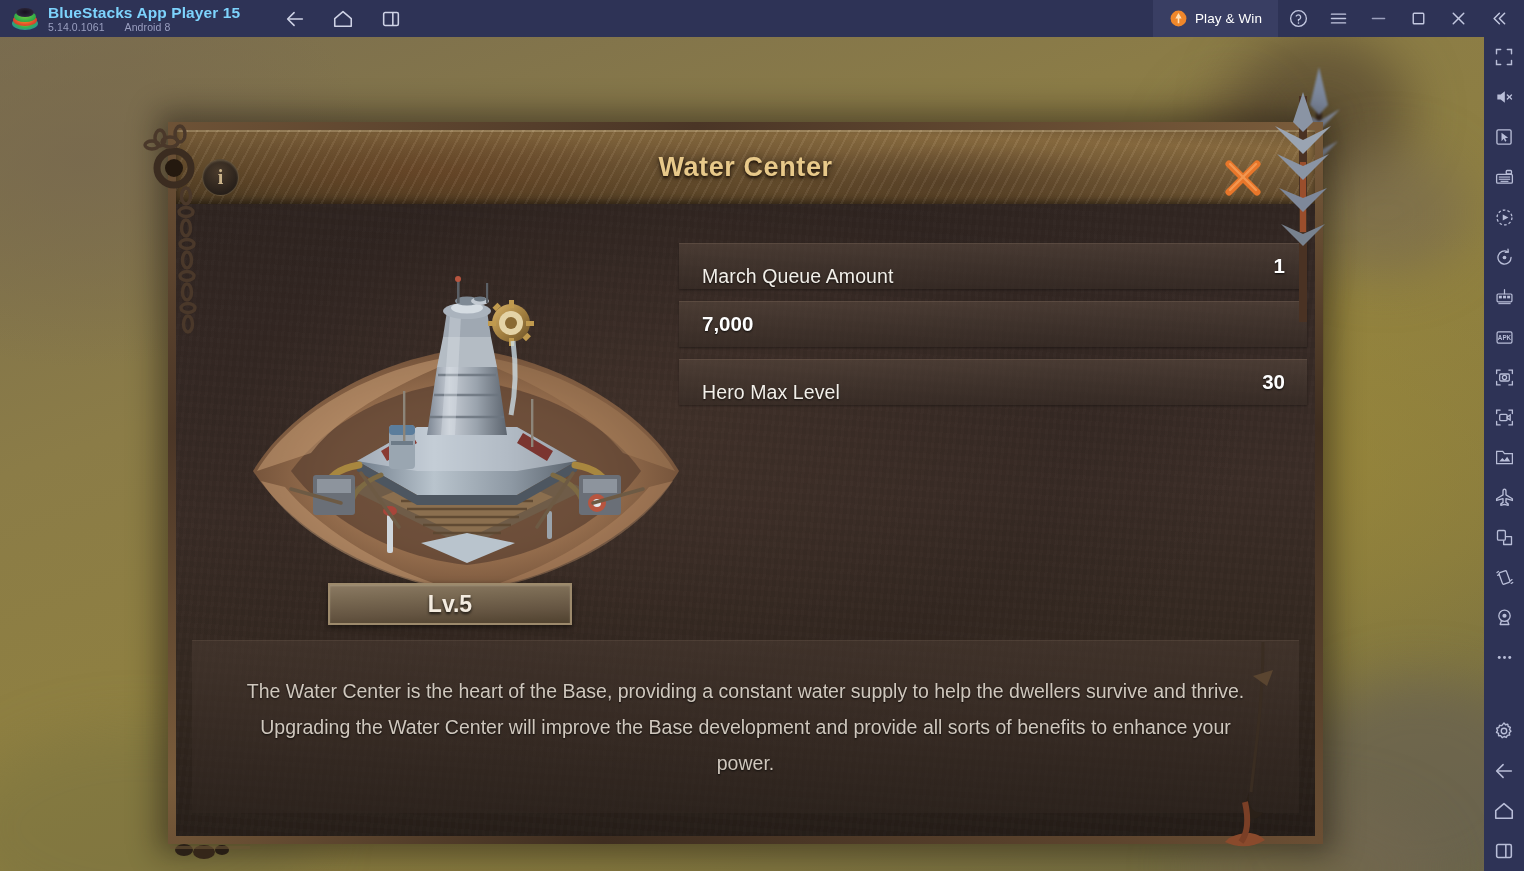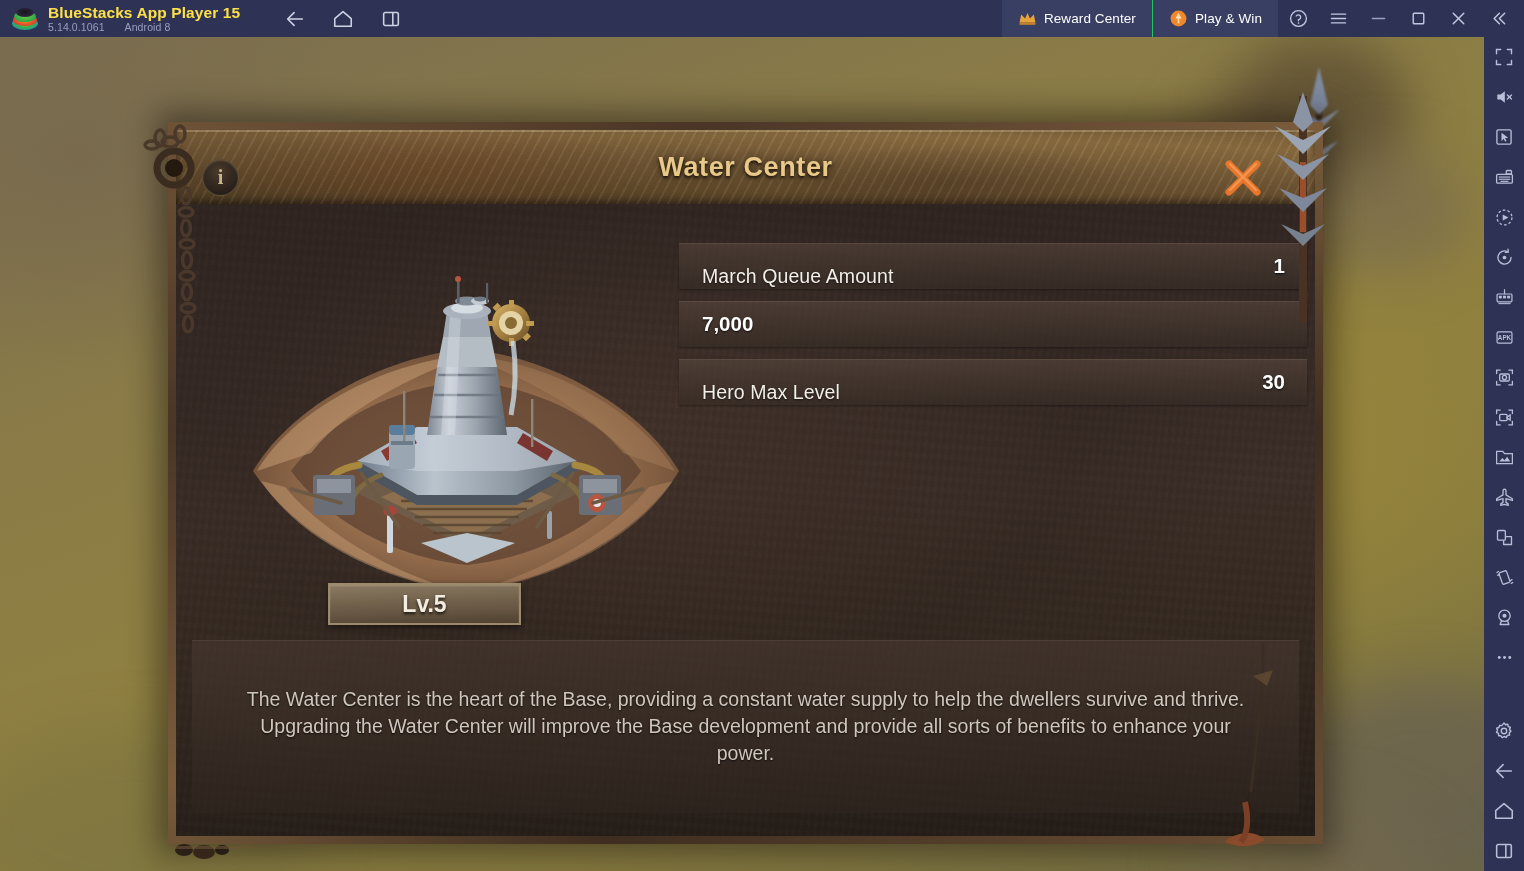--- a/index.html
+++ b/index.html
@@ -23,21 +23,21 @@
     width: 26px; height: 26px; margin-left: 12px; margin-right: 10px;
     position: relative; flex: 0 0 auto;
   }
   .bs-logo .disc { position: absolute; left: 0; border-radius: 50%; }
   .bs-logo .d1 { width: 26px; height: 13px; top: 11px; background: radial-gradient(ellipse at 50% 40%, #e8d31f 0%, #37b24d 45%, #1f7fd4 100%); }
   .bs-logo .d2 { width: 24px; height: 12px; top: 8px; left: 1px; background: radial-gradient(ellipse at 50% 40%, #f0b51e 0%, #e34b2c 60%, #b22f2f 100%); }
   .bs-logo .d3 { width: 22px; height: 11px; top: 5px; left: 2px; background: radial-gradient(ellipse at 50% 40%, #7ad13a 0%, #2ba84a 70%, #1a7d3a 100%); }
   .bs-logo .d4 { width: 18px; height: 9px; top: 2px; left: 4px; background: radial-gradient(ellipse at 50% 45%, #17121d 0%, #2a2438 60%, #4f3f6b 100%); }
 
   .bs-titletext { display: flex; flex-direction: column; justify-content: center; flex: 0 0 auto; }
-  .bs-title-main { color: #fde047; font-size: 15.5px; font-weight: bold; line-height: 17px; letter-spacing: .1px; }
+  .bs-title-main { color: #7dd3fc; font-size: 15.5px; font-weight: bold; line-height: 17px; letter-spacing: .1px; }
   .bs-title-sub { color: #9a9fc0; font-size: 10.5px; line-height: 13px; letter-spacing: .1px; }
   .bs-title-sub .ver { margin-right: 20px; }
 
   .tb-navgroup { display: flex; align-items: center; margin-left: 40px; gap: 18px; }
   .tb-ico { width: 30px; height: 30px; display: flex; align-items: center; justify-content: center; cursor: pointer; }
   .tb-ico svg { display: block; }
 
   .tb-spacer { flex: 1 1 auto; }
 
   .tb-pill {
@@ -152,21 +152,21 @@
   .corner-spike { position: absolute; right: -20px; top: -30px; width: 74px; height: 230px; z-index: 7; pointer-events:none; }
   .bl-deco { position:absolute; left: -6px; bottom: -18px; width: 120px; height: 40px; z-index: 7; pointer-events:none; }
   .br-deco { position:absolute; right: -10px; bottom: -28px; width: 110px; height: 230px; z-index: 7; pointer-events:none; }
 
   
   .building-wrap {
     position: absolute; left: 55px; top: 145px; width: 470px; height: 330px;
     z-index: 3;
   }
   .lv-badge {
-    position: absolute; left: 152px; top: 453px; width: 193px; height: 42px;
+    position: absolute; left: 152px; top: 453px; width: 244px; height: 42px;
     z-index: 4;
     background: linear-gradient(178deg,#8b7a63 0%,#7a6a53 30%,#645441 70%,#50422f 100%);
     border: 2px solid #9d8a6c;
     box-shadow: 0 2px 6px rgba(0,0,0,.55), inset 0 1px 2px rgba(255,240,210,.22);
     display: flex; align-items: center; justify-content: center;
     color: #f4ece0; font-size: 23px; font-weight: bold;
     text-shadow: 0 2px 3px rgba(0,0,0,.75);
   }
 
   
@@ -184,21 +184,21 @@
   
   .desc-box {
     position: absolute; left: 16px; top: 510px; width: 1107px; height: 173px;
     z-index: 4;
     background: linear-gradient(180deg, rgba(74,59,50,.55) 0%, rgba(62,49,42,.55) 45%, rgba(48,38,32,.55) 100%);
     box-shadow: inset 0 1px 0 rgba(255,230,195,.07);
     display: flex; align-items: center; justify-content: center;
     padding: 0 40px;
   }
   .desc-text {
-    color: #cfc7bd; font-size: 19.5px; line-height: 27px; text-align: center;
+    color: #cfc7bd; font-size: 19.5px; line-height: 36px; text-align: center;
     text-shadow: 0 1px 2px rgba(0,0,0,.75);
   }
 </style>
 </head>
 <body>
 
 <div id="root">
 
   <div class="gamearea">
     <div class="bg-blob bg-b1"></div>
@@ -466,27 +466,20 @@
           <rect x="4" y="5" width="16" height="14" rx="1.6"></rect>
             <line x1="14" y1="5" x2="14" y2="19"></line>
         </svg>
       </div>
     </div>
 
     <div class="tb-spacer"></div>
 
     <div class="tb-pill">
       <svg width="19" height="19" viewBox="0 0 24 24">
-        <path d="M2 17 L4 7 L9 12 L12 5 L15 12 L20 7 L22 17 Z" fill="#e8a33d"></path>
-        <rect x="2" y="17" width="20" height="3" fill="#c7822b"></rect>
-      </svg>
-      <span class="lbl">Reward Center</span>
-    </div>
-    <div class="tb-pill">
-      <svg width="19" height="19" viewBox="0 0 24 24">
         <circle cx="12" cy="12" r="10" fill="#f0872b"></circle>
         <path d="M12 5 L16 12 H13 V18 H11 V12 H8 Z" fill="#ffe0b8"></path>
       </svg>
       <span class="lbl">Play &amp; Win</span>
     </div>
 
     <div class="tb-right">
       <div class="tb-rico" title="Help">
         <svg width="21" height="21" viewBox="0 0 24 24" fill="none" stroke="#c3c8e0" stroke-width="1.5">
           <circle cx="12" cy="12" r="9"></circle>

